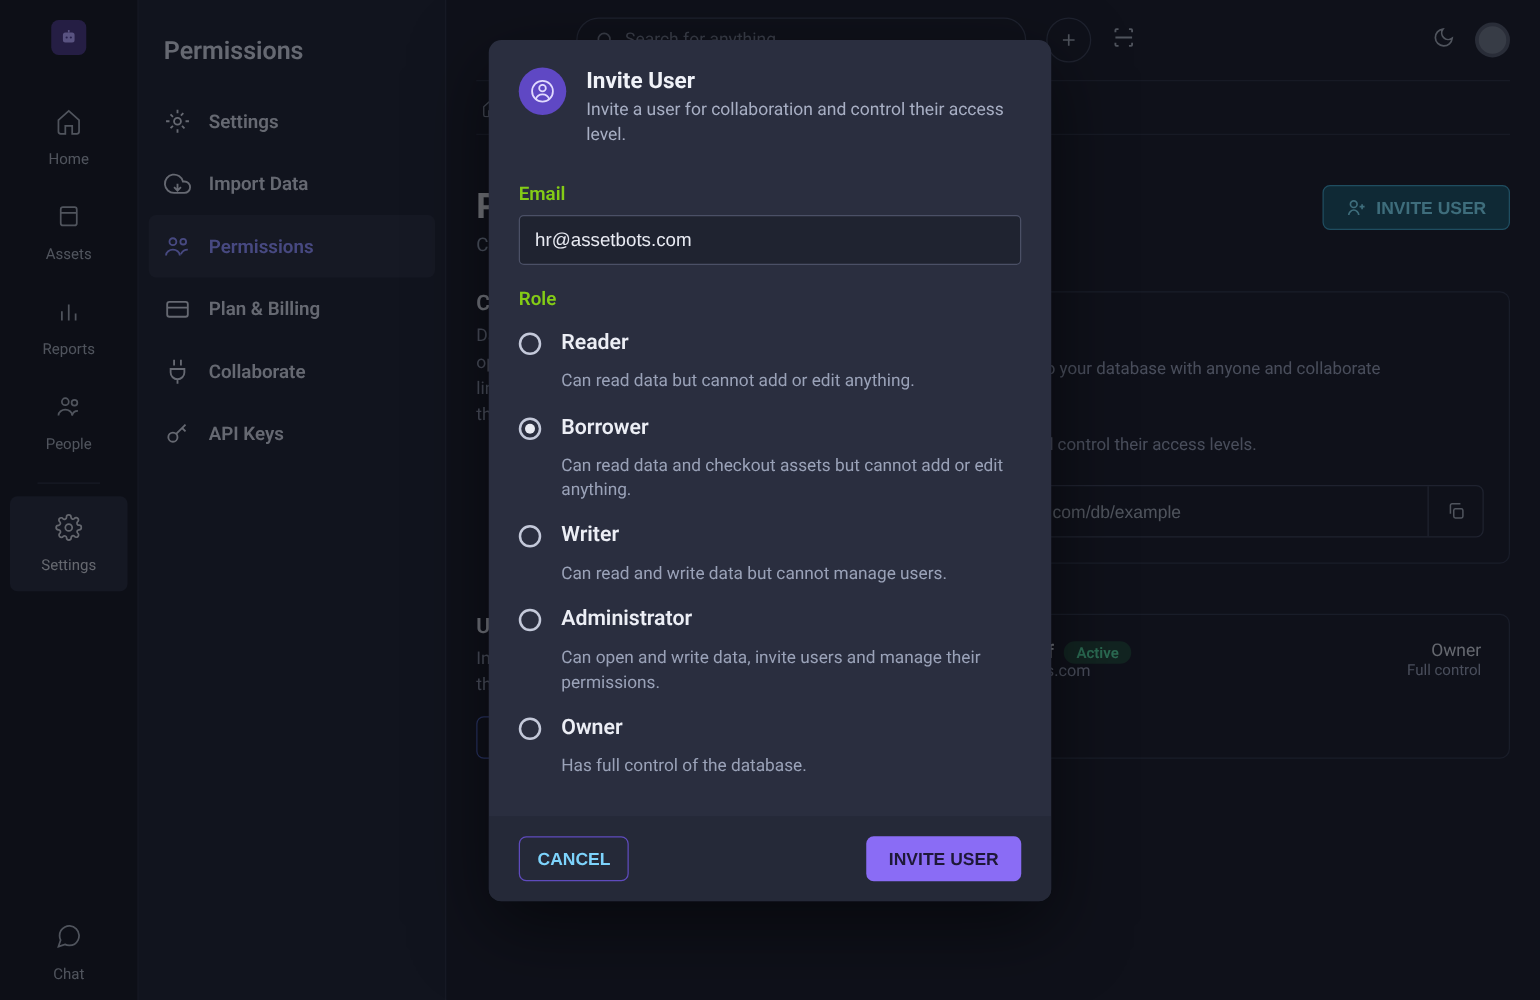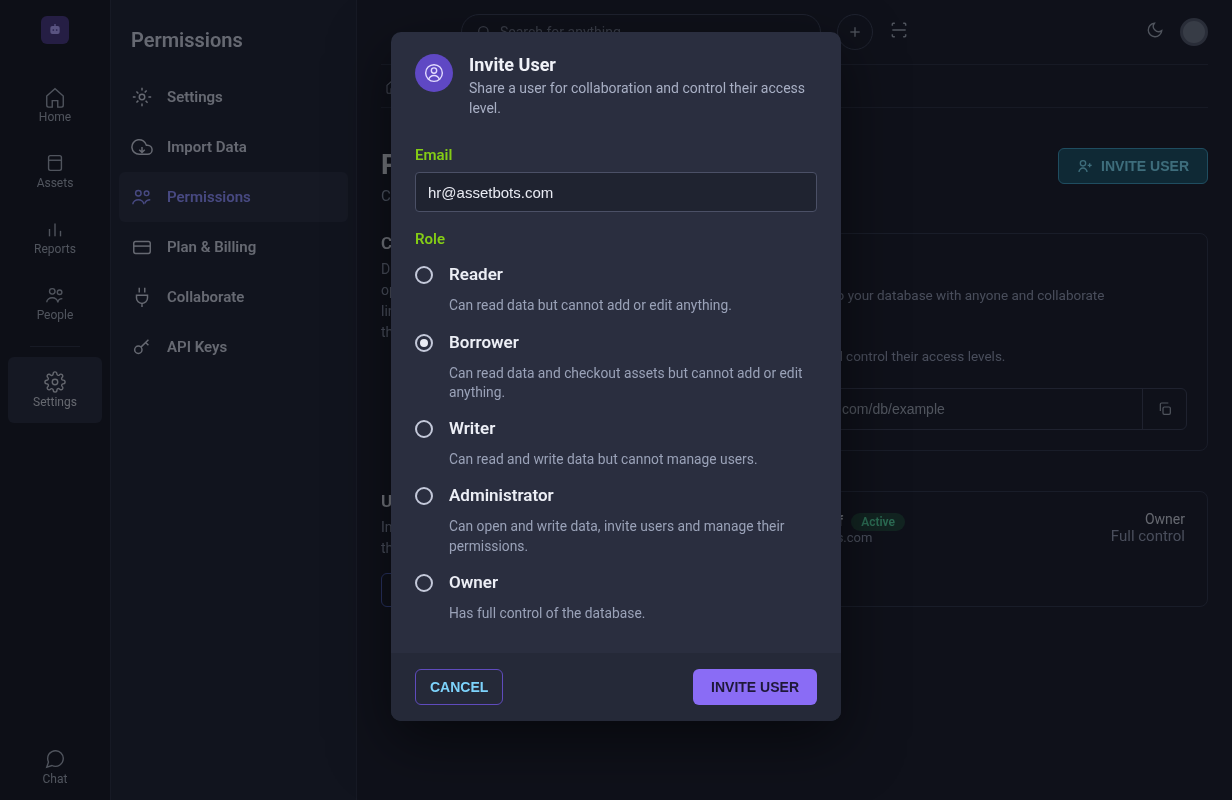--- a/index.html
+++ b/index.html
@@ -34,21 +34,21 @@
   align-items: center;
   justify-content: center;
   color: #a78bfa;
   font-size: 14px;
   margin-bottom: 28px;
 }
 .nav-item {
   display: flex;
   flex-direction: column;
   align-items: center;
-  gap: 2px;
+  gap: 12px;
   padding: 14px 0;
   width: 100%;
   color: #9ca3af;
   font-size: 12px;
   cursor: pointer;
 }
 .nav-item.active {
   background: #262a3a;
   border-radius: 6px;
   margin: 0 8px;
@@ -540,40 +540,40 @@
     </div>
     <div class="section-right card" style="padding:4px;">
       <div class="user-row">
         <div class="user-av"></div>
         <div class="user-meta">
           <div class="n"><span>Chad Burggraf</span><span class="badge">Active</span></div>
           <div class="e">chad@assetbots.com</div>
         </div>
         <div class="user-role">
           <div style="color:#c7cad3;font-size:14px;">Owner</div>
-          <div style="color:#8e95aa;font-size:15px;">Full control</div>
+          <div style="color:#8e95aa;font-size:12px;">Full control</div>
         </div>
       </div>
     </div>
   </div>
 </div>
 
 <div class="overlay">
   <div class="modal">
     <div class="modal-head">
       <div class="modal-icon">
         <svg viewBox="0 0 24 24">
             <circle cx="12" cy="9" r="3.2"></circle>
             <path d="M5.5 20c1-3.5 4-5 6.5-5s5.5 1.5 6.5 5"></path>
             <circle cx="12" cy="12" r="10"></circle>
           </svg>
       </div>
       <div>
         <div class="modal-title">Invite User</div>
-        <div class="modal-sub">Share a user for collaboration and control their access level.</div>
+        <div class="modal-sub">Invite a user for collaboration and control their access level.</div>
       </div>
     </div>
     <div class="modal-body">
       <div class="field-label">Email</div>
       <input class="text-input" value="hr@assetbots.com" style="">
       <div class="field-label" style="margin-top:18px;">Role</div>
       <div id="roles-container">
           <div class="role-opt">
             <div class="radio"></div>
             <div>

